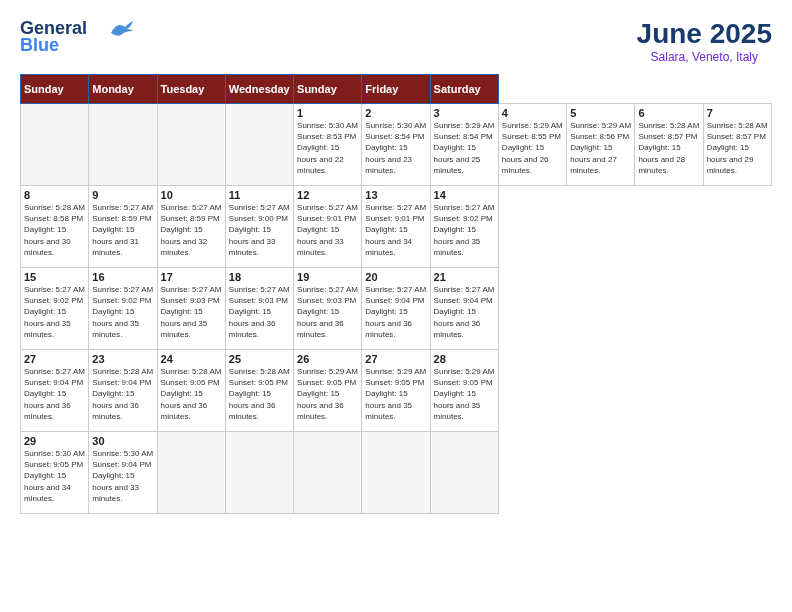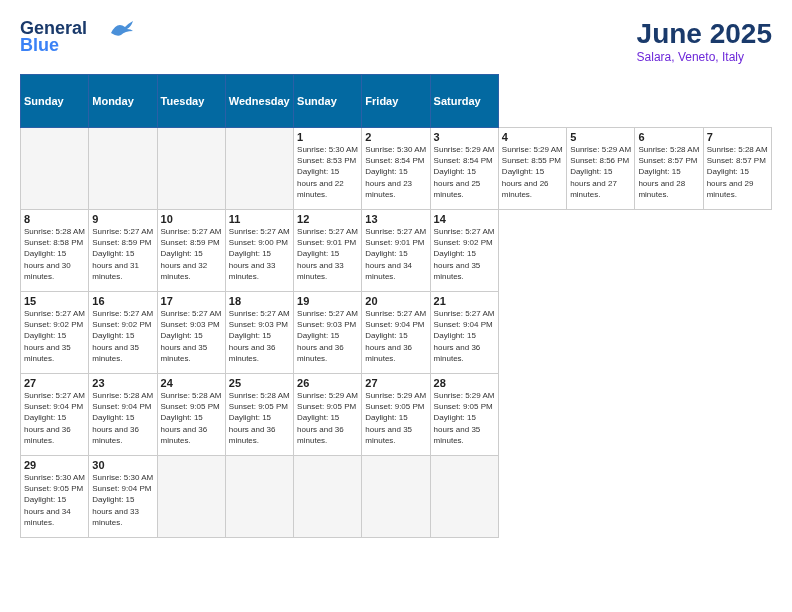--- a/index.html
+++ b/index.html
@@ -26,42 +26,42 @@
       display: flex;
       flex-direction: column;
       align-items: flex-start;
     }
     .logo-row {
       display: flex;
       align-items: center;
       gap: 20px;
     }
     .title-block {
-      text-align: left;
+      text-align: center;
     }
     .calendar-title {
       font-size: 28px;
       font-weight: bold;
       color: #1a3a6b;
     }
     .calendar-subtitle {
       font-size: 12px;
       color: #6d28d9;
     }
     table {
       width: 100%;
       border-collapse: collapse;
       table-layout: fixed;
     }
     thead tr th {
-      background-color: #0369a1;
+      background-color: #7f1d1d;
       color: #fff;
       font-size: 11px;
       font-weight: bold;
-      padding: 20px 3px;
+      padding: 8px 3px;
       text-align: left;
       border: 1px solid #2b5fa6;
     }
     tbody tr td {
       border: 1px solid #ccc;
       vertical-align: top;
       padding: 3px 3px;
       font-size: 8.5px;
       color: #222;
       height: 82px;

